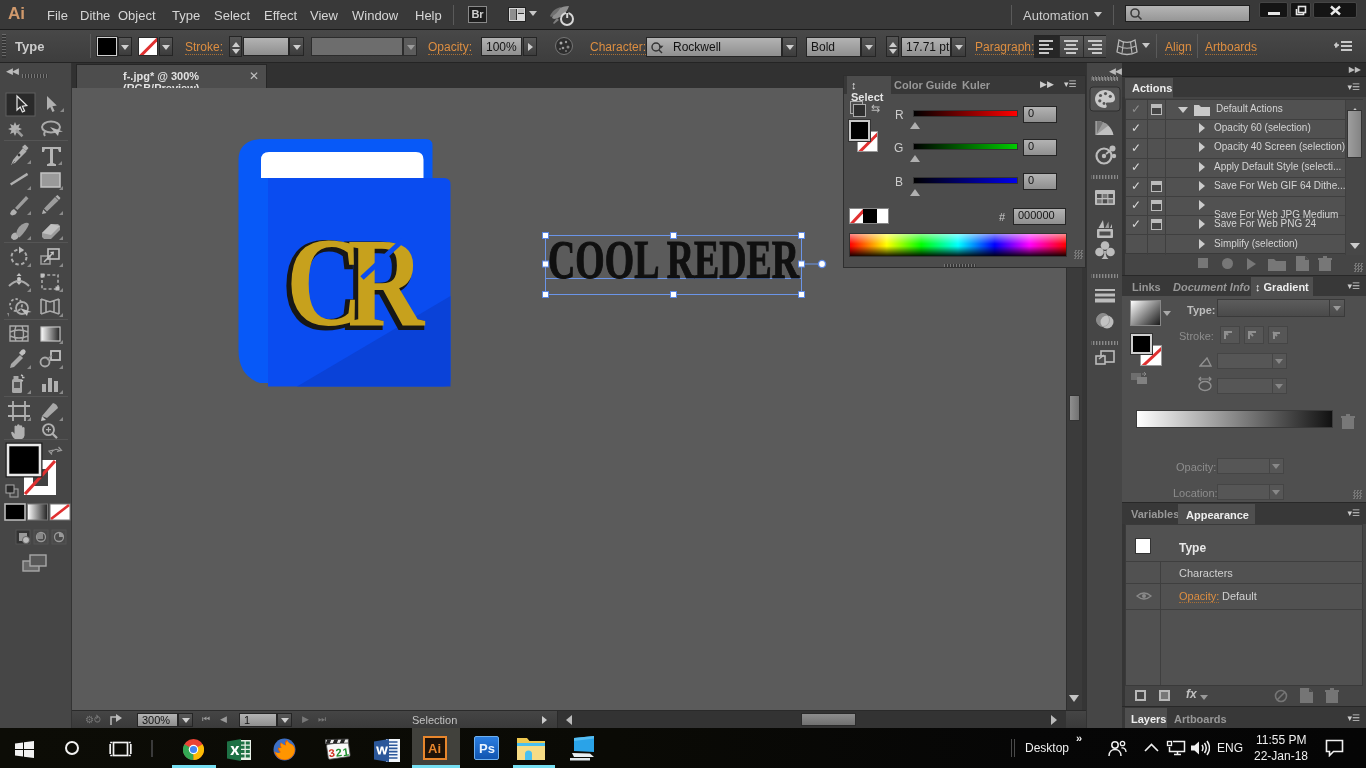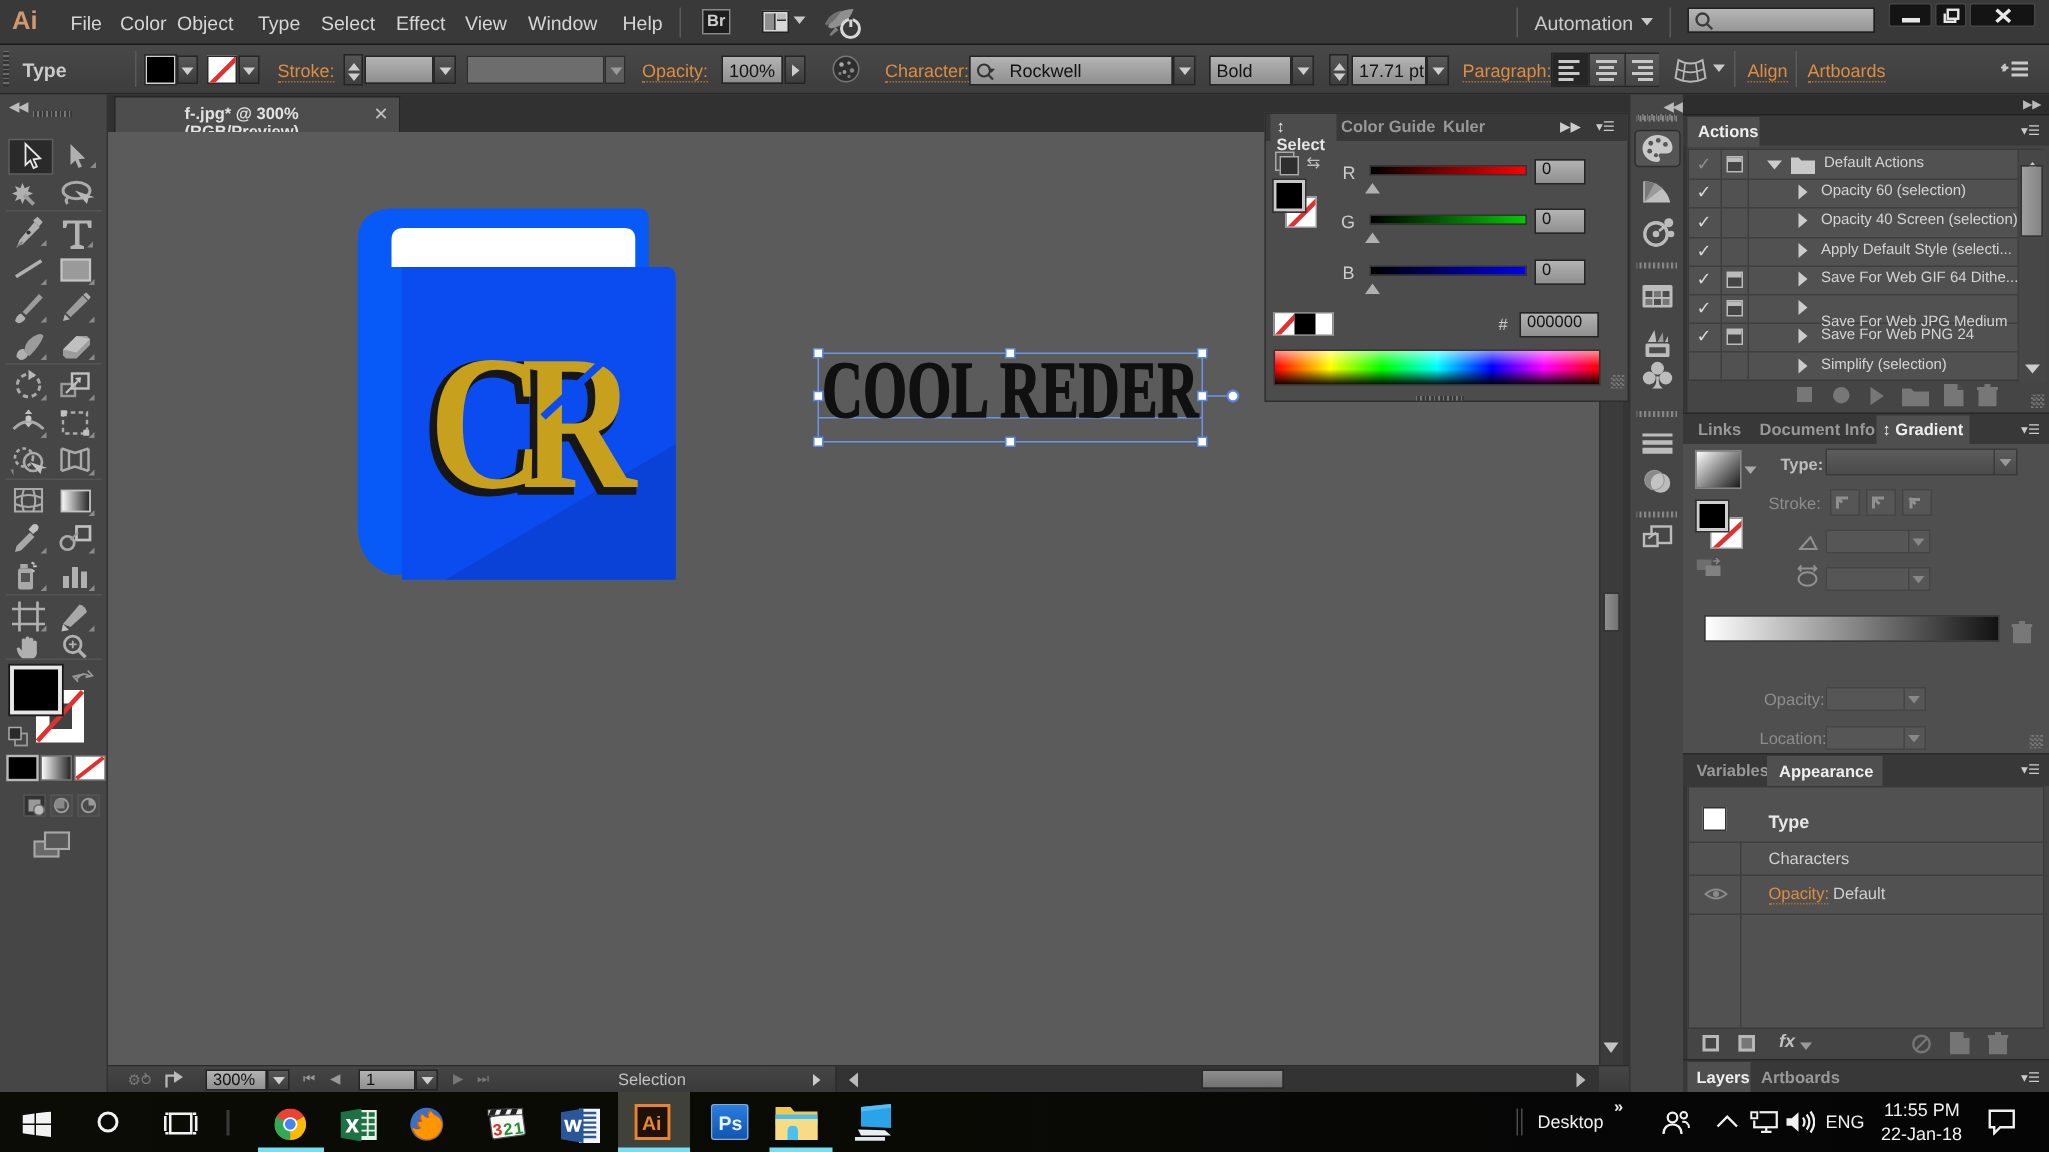--- a/index.html
+++ b/index.html
@@ -14,21 +14,21 @@
   .ddbtn:after { content:""; position:absolute; left:50%; top:50%; margin:-2px 0 0 -4px; border:4px solid transparent; border-top:5px solid #cfcfcf; }
   .tri-dn { width:0; height:0; border:4px solid transparent; border-top:5px solid #c8c8c8; }
 </style>
 </head>
 <body>
 <div id="screen">
 
   <div class="abs" id="menubar" style="left:0;top:0;width:1366px;height:30px;background:#393939;border-bottom:1px solid #1c1c1c;">
     <span class="abs" style="left:8px;top:4px;font-size:17px;font-weight:bold;color:#d0996c;">Ai</span>
     <span class="abs" style="left:47px;top:8px;font-size:13px;color:#d6d6d6;">File</span>
-    <span class="abs" style="left:80px;top:8px;font-size:13px;color:#d6d6d6;">Color</span>
+    <span class="abs" style="left:80px;top:8px;font-size:13px;color:#d6d6d6;">Dithe</span>
     <span class="abs" style="left:118px;top:8px;font-size:13px;color:#d6d6d6;">Object</span>
     <span class="abs" style="left:172px;top:8px;font-size:13px;color:#d6d6d6;">Type</span>
     <span class="abs" style="left:214px;top:8px;font-size:13px;color:#d6d6d6;">Select</span>
     <span class="abs" style="left:264px;top:8px;font-size:13px;color:#d6d6d6;">Effect</span>
     <span class="abs" style="left:310px;top:8px;font-size:13px;color:#d6d6d6;">View</span>
     <span class="abs" style="left:352px;top:8px;font-size:13px;color:#d6d6d6;">Window</span>
     <span class="abs" style="left:415px;top:8px;font-size:13px;color:#d6d6d6;">Help</span>
     <div class="sepv" style="left:453px;top:5px;height:20px;"></div>
     <div class="abs" style="left:468px;top:6px;width:19px;height:17px;background:#1e1e1e;border:1px solid #8a8a8a;color:#cfcfcf;font-size:11px;font-weight:bold;text-align:center;line-height:15px;">Br</div>
 
@@ -680,21 +680,21 @@
       <svg class="abs" style="left:196px;top:2px;" width="14" height="15" viewBox="0 0 14 15">
           <rect x="1" y="4" width="12" height="11" fill="#777"></rect>
           <rect x="0" y="2" width="14" height="2" fill="#777"></rect>
           <rect x="5" y="0" width="4" height="2" fill="#777"></rect>
         </svg>
       <div class="abs" style="right:3px;bottom:2px;width:9px;height:9px;background:repeating-conic-gradient(#777 0 25%,transparent 0 50%);background-size:3px 3px;"></div>
     </div>
 
     <div class="abs" style="left:0;top:212px;width:244px;height:21px;background:#383838;border-top:1px solid #282828;">
       <span class="abs" style="left:10px;top:5px;font-size:11px;color:#989898;font-weight:bold;">Links</span>
-      <span class="abs" style="left:51px;top:5px;font-size:11px;color:#989898;font-weight:bold;">Document Info</span>
+      <span class="abs" style="left:51px;top:5px;font-size:11px;color:#989898;font-weight:bold;font-style:italic;">Document Info</span>
       <div class="abs" style="left:129px;top:1px;width:62px;height:20px;background:#4f4f4f;color:#eee;font-size:11px;font-weight:bold;padding:4px 0 0 4px;">↕ Gradient</div>
       <span class="abs" style="right:6px;top:5px;font-size:9px;color:#ccc;">▾☰</span>
     </div>
     <div class="abs" style="left:0;top:233px;width:244px;height:206px;background:#4f4f4f;">
       <div class="abs" style="left:8px;top:4px;width:31px;height:26px;background:linear-gradient(135deg,#fff,#1a1a1a);border:1px solid #888;"></div>
       <div class="tri-dn abs" style="left:41px;top:15px;border-top-color:#aaa;"></div>
       <span class="abs" style="left:65px;top:8px;font-size:11px;font-weight:bold;color:#bdbdbd;">Type:</span>
       <div class="abs" style="left:95px;top:3px;width:128px;height:18px;background:linear-gradient(#5c5c5c,#4a4a4a);border:1px solid #3a3a3a;">
         <div class="abs" style="right:0;top:0;width:15px;height:16px;border-left:1px solid #3a3a3a;">
             <div class="tri-dn abs" style="left:3px;top:6px;border-top-color:#999;"></div>

